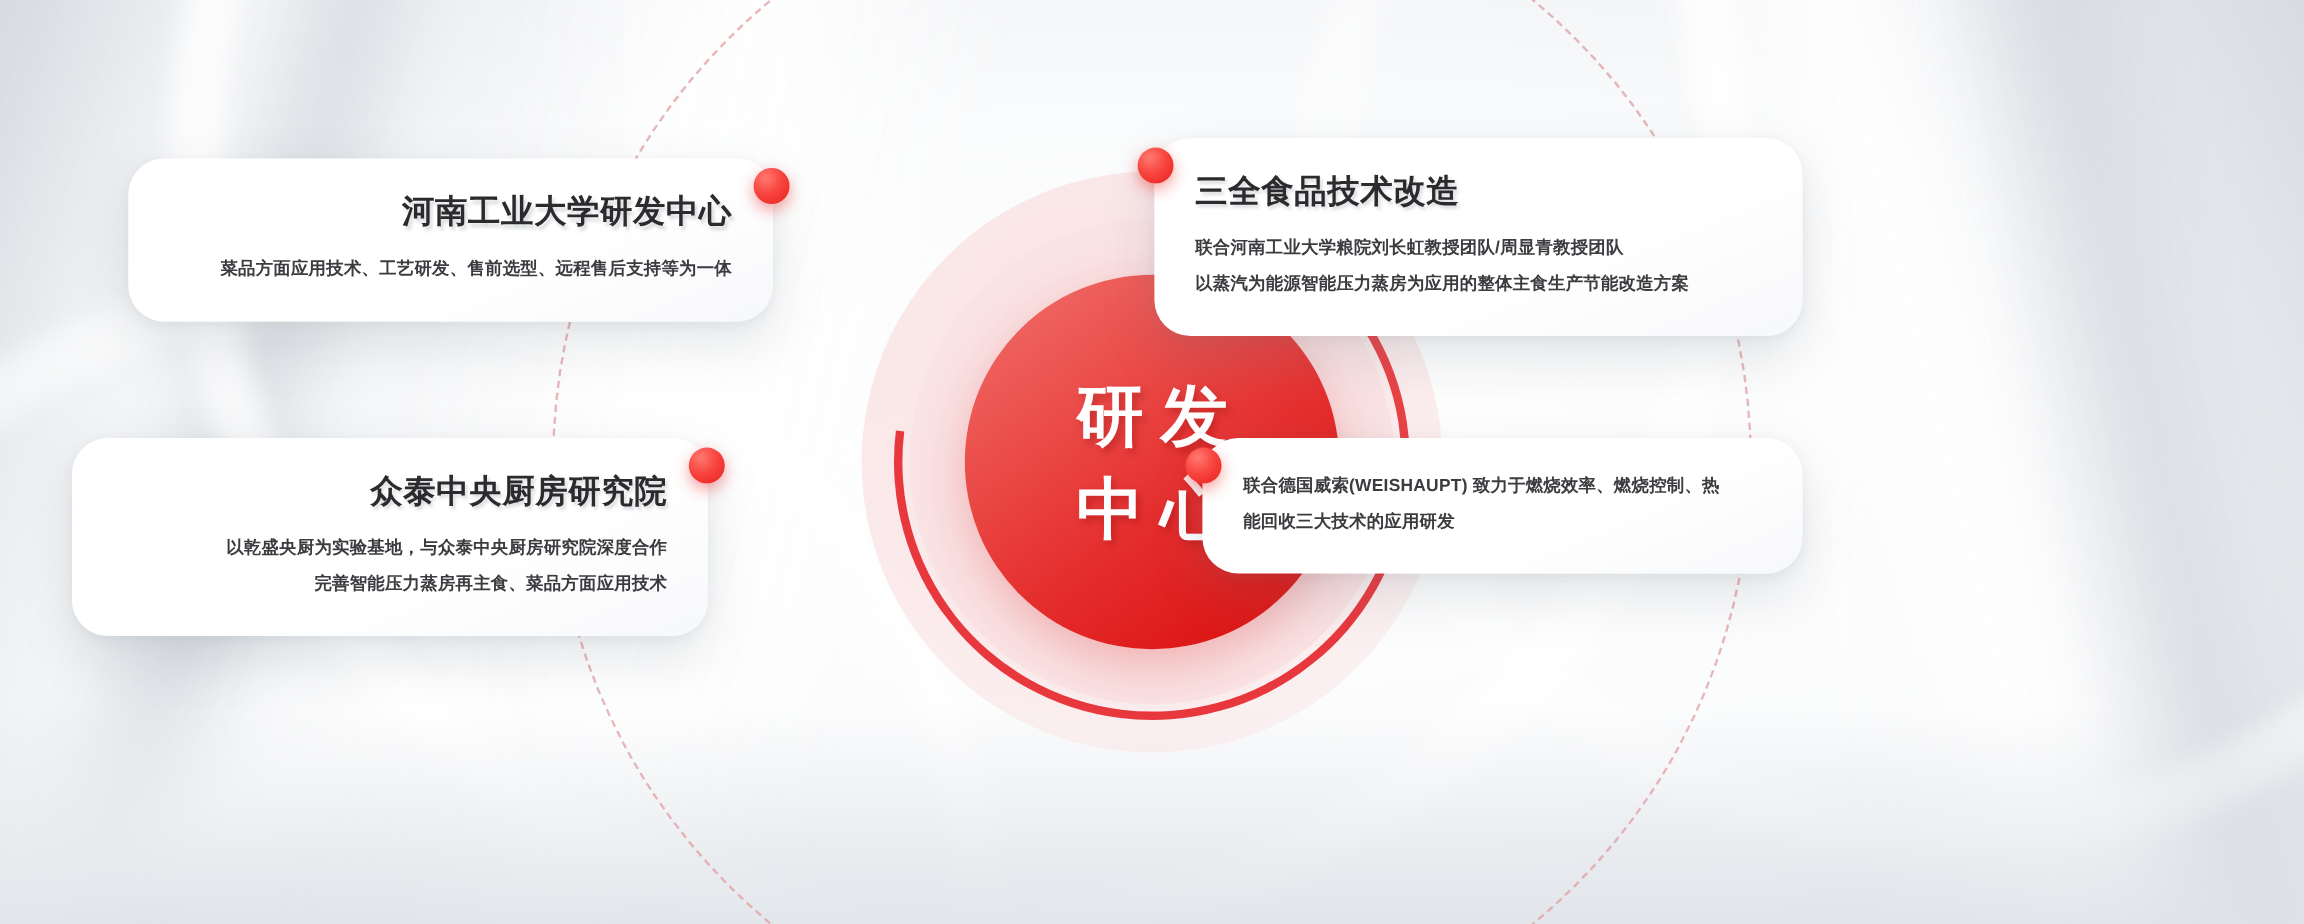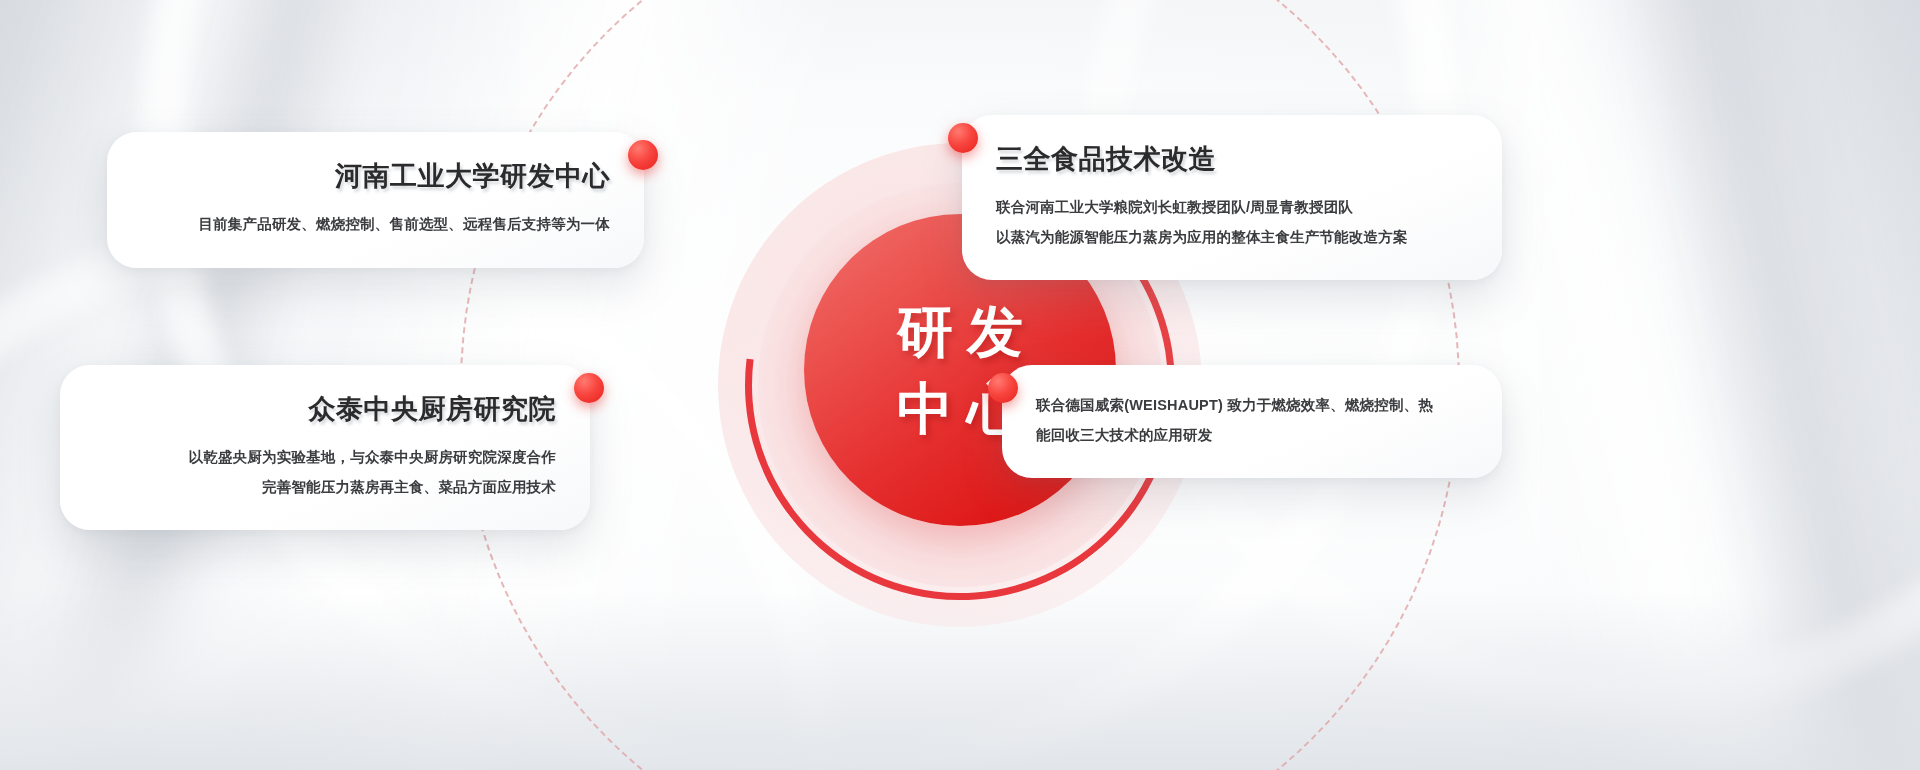--- a/index.html
+++ b/index.html
@@ -110,21 +110,21 @@
     width: 430px; height: 430px;
     margin-left: -215px; margin-top: -215px;
     border-radius: 50%;
     border: 7px solid transparent;
     border-top-color: #e8383d;
     transform: rotate(47deg);
     opacity:.95;
   }
   .core {
     position: absolute;
-    left: 50%; top: 370px;
+    left: 50%; top: 385px;
     width: 312px; height: 312px;
     margin-left: -156px; margin-top: -156px;
     border-radius: 50%;
     background: linear-gradient(145deg, #f0716e 0%, #ec5450 26%, #e52f2f 58%, #de1a19 82%, #d81514 100%);
     box-shadow: 0 14px 40px rgba(216,30,30,.25);
     display: flex; flex-direction: column;
     align-items: center; justify-content: center; text-align: center;
   }
   .core-line {
     color: #fff;
@@ -212,21 +212,21 @@
     <div class="red-arc2"></div>
     <div class="core">
       <div class="core-line">研发</div>
       <div class="core-line">中心</div>
     </div>
   </div>
 
   <div class="card" id="card-tl">
     <div class="dot"></div>
     <div class="card-title align-right">河南工业大学研发中心</div>
-    <div class="card-line align-right">目前集产品研发、燃烧控制、售前选型、远程售后支持等为一体</div>
+    <div class="card-line align-right">菜品方面应用技术、工艺研发、售前选型、远程售后支持等为一体</div>
   </div>
 
   <div class="card" id="card-tr">
     <div class="dot"></div>
     <div class="card-title align-left">三全食品技术改造</div>
     <div class="card-line align-left">联合河南工业大学粮院刘长虹教授团队/周显青教授团队</div>
     <div class="card-line align-left">以蒸汽为能源智能压力蒸房为应用的整体主食生产节能改造方案</div>
   </div>
 
   <div class="card" id="card-bl">

